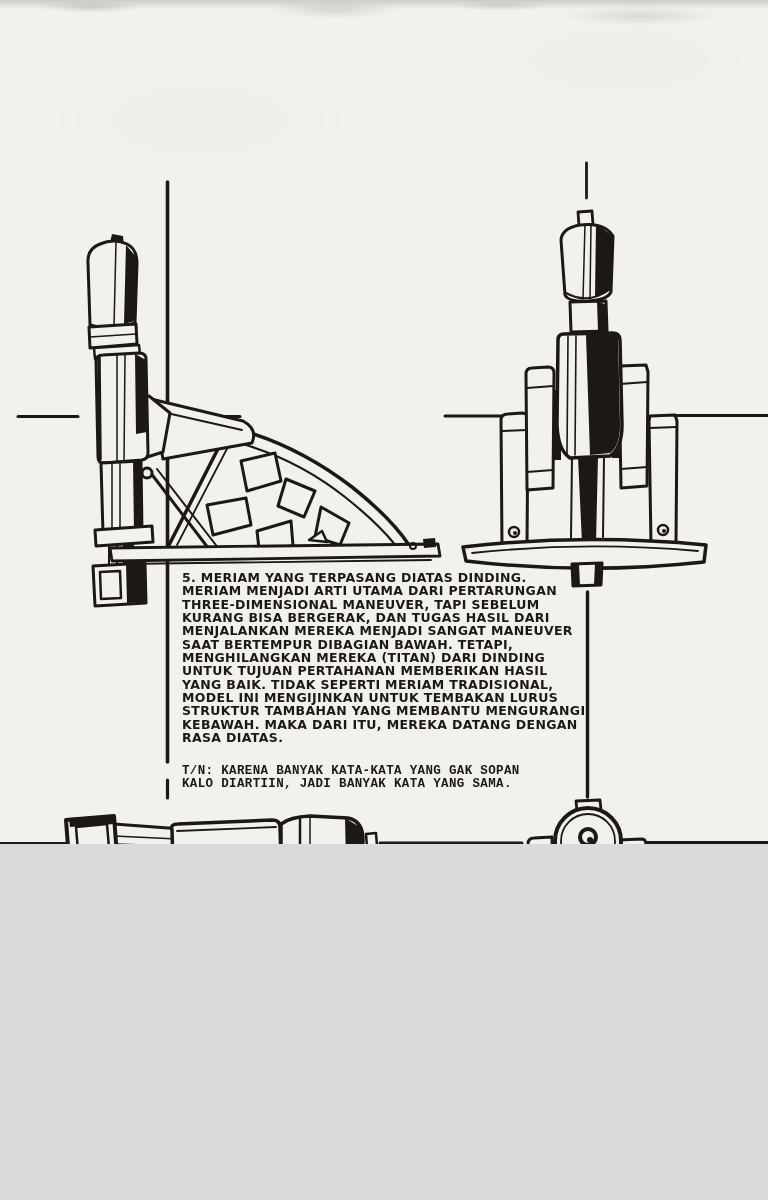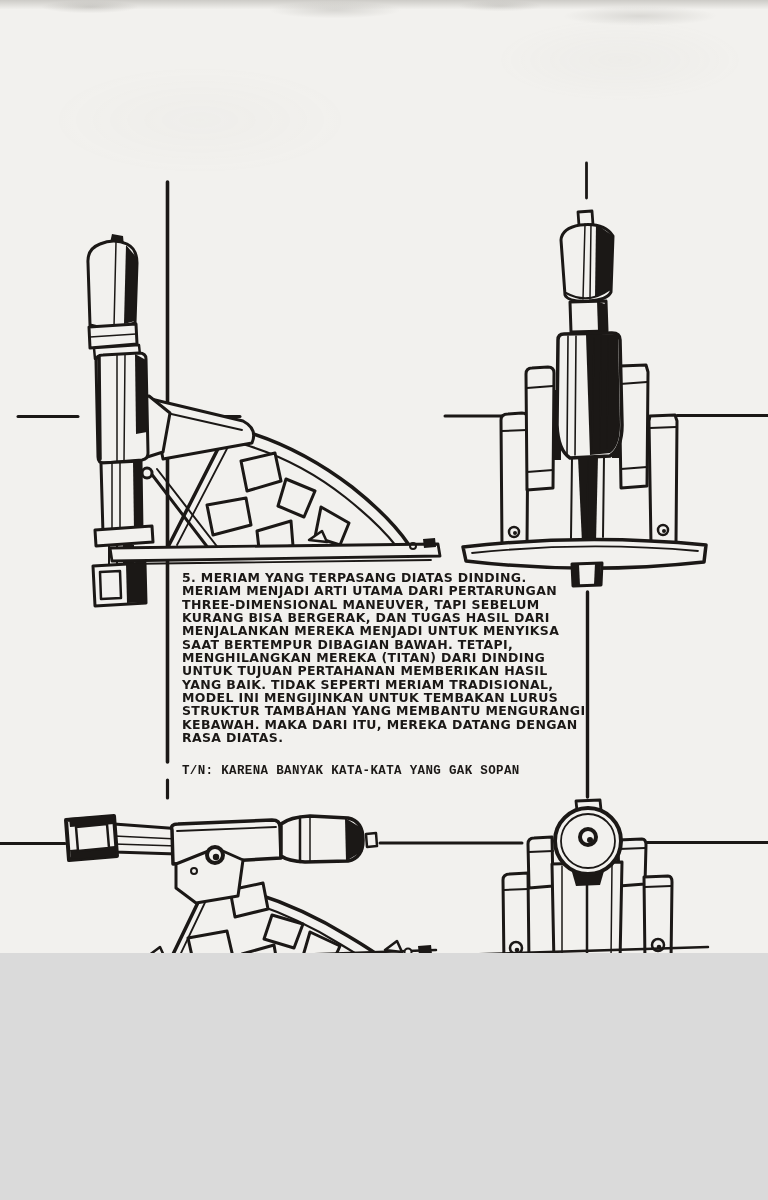--- a/index.html
+++ b/index.html
@@ -1,17 +1,17 @@
 <!DOCTYPE html>
 <html style="--bg: #f2f1ee; --ink: #1b1816; --wm: #8d8d8d;"><head>
 <meta charset="utf-8">
 <style>
   html,body{margin:0;padding:0;background:#dadada;}
   .page{
-    position:relative;width:768px;height:953px;overflow:hidden;
+    position:relative;width:768px;height:844px;overflow:hidden;
     background:var(--bg,#f2f1ee);
     font-family:"DejaVu Sans", sans-serif;
   }
   .top-smudge{
     position:absolute;top:0;left:0;width:768px;height:28px;pointer-events:none;
     background:
       linear-gradient(180deg, rgba(118,115,108,.30), rgba(118,115,108,0) 34%),
       radial-gradient(70px 9px at 90px 7px,  rgba(130,128,122,.28), transparent 70%),
       radial-gradient(95px 12px at 335px 10px, rgba(130,128,122,.24), transparent 70%),
       radial-gradient(110px 14px at 640px 16px, rgba(130,128,122,.22), transparent 70%),
@@ -266,26 +266,27 @@
       <ellipse cx="674" cy="1178" rx="8" ry="11" fill="none" stroke="#9c9c9c" stroke-width="1.5"></ellipse>
       <path fill="none" stroke="#9a9a9a" stroke-width="2" d="M662,1191 Q674,1199 686,1191"></path>
     </g>
   </svg>
 
   <div class="caption-block">
       <div class="text-line">5. MERIAM YANG TERPASANG DIATAS DINDING.</div>
       <div class="text-line">MERIAM MENJADI ARTI UTAMA DARI PERTARUNGAN</div>
       <div class="text-line">THREE-DIMENSIONAL MANEUVER, TAPI SEBELUM</div>
       <div class="text-line">KURANG BISA BERGERAK, DAN TUGAS HASIL DARI</div>
-      <div class="text-line">MENJALANKAN MEREKA MENJADI UNTUK MENYIKSA</div>
+      <div class="text-line">MENJALANKAN MEREKA MENJADI SANGAT MANEUVER</div>
       <div class="text-line">SAAT BERTEMPUR DIBAGIAN BAWAH. TETAPI,</div>
       <div class="text-line">MENGHILANGKAN MEREKA (TITAN) DARI DINDING</div>
       <div class="text-line">UNTUK TUJUAN PERTAHANAN MEMBERIKAN HASIL</div>
       <div class="text-line">YANG BAIK. TIDAK SEPERTI MERIAM TRADISIONAL,</div>
       <div class="text-line">MODEL INI MENGIJINKAN UNTUK TEMBAKAN LURUS</div>
       <div class="text-line">STRUKTUR TAMBAHAN YANG MEMBANTU MENGURANGI</div>
       <div class="text-line">KEBAWAH. MAKA DARI ITU, MEREKA DATANG DENGAN</div>
       <div class="text-line">RASA DIATAS.</div>
     </div>
   <div class="caption-block tn-block">
       <div class="text-line">T/N: KARENA BANYAK KATA-KATA YANG GAK SOPAN</div>
+      <div class="text-line">KALO DIARTIIN, JADI BANYAK KATA YANG SAMA.</div>
     </div>
 </div>
 
 </body></html>

